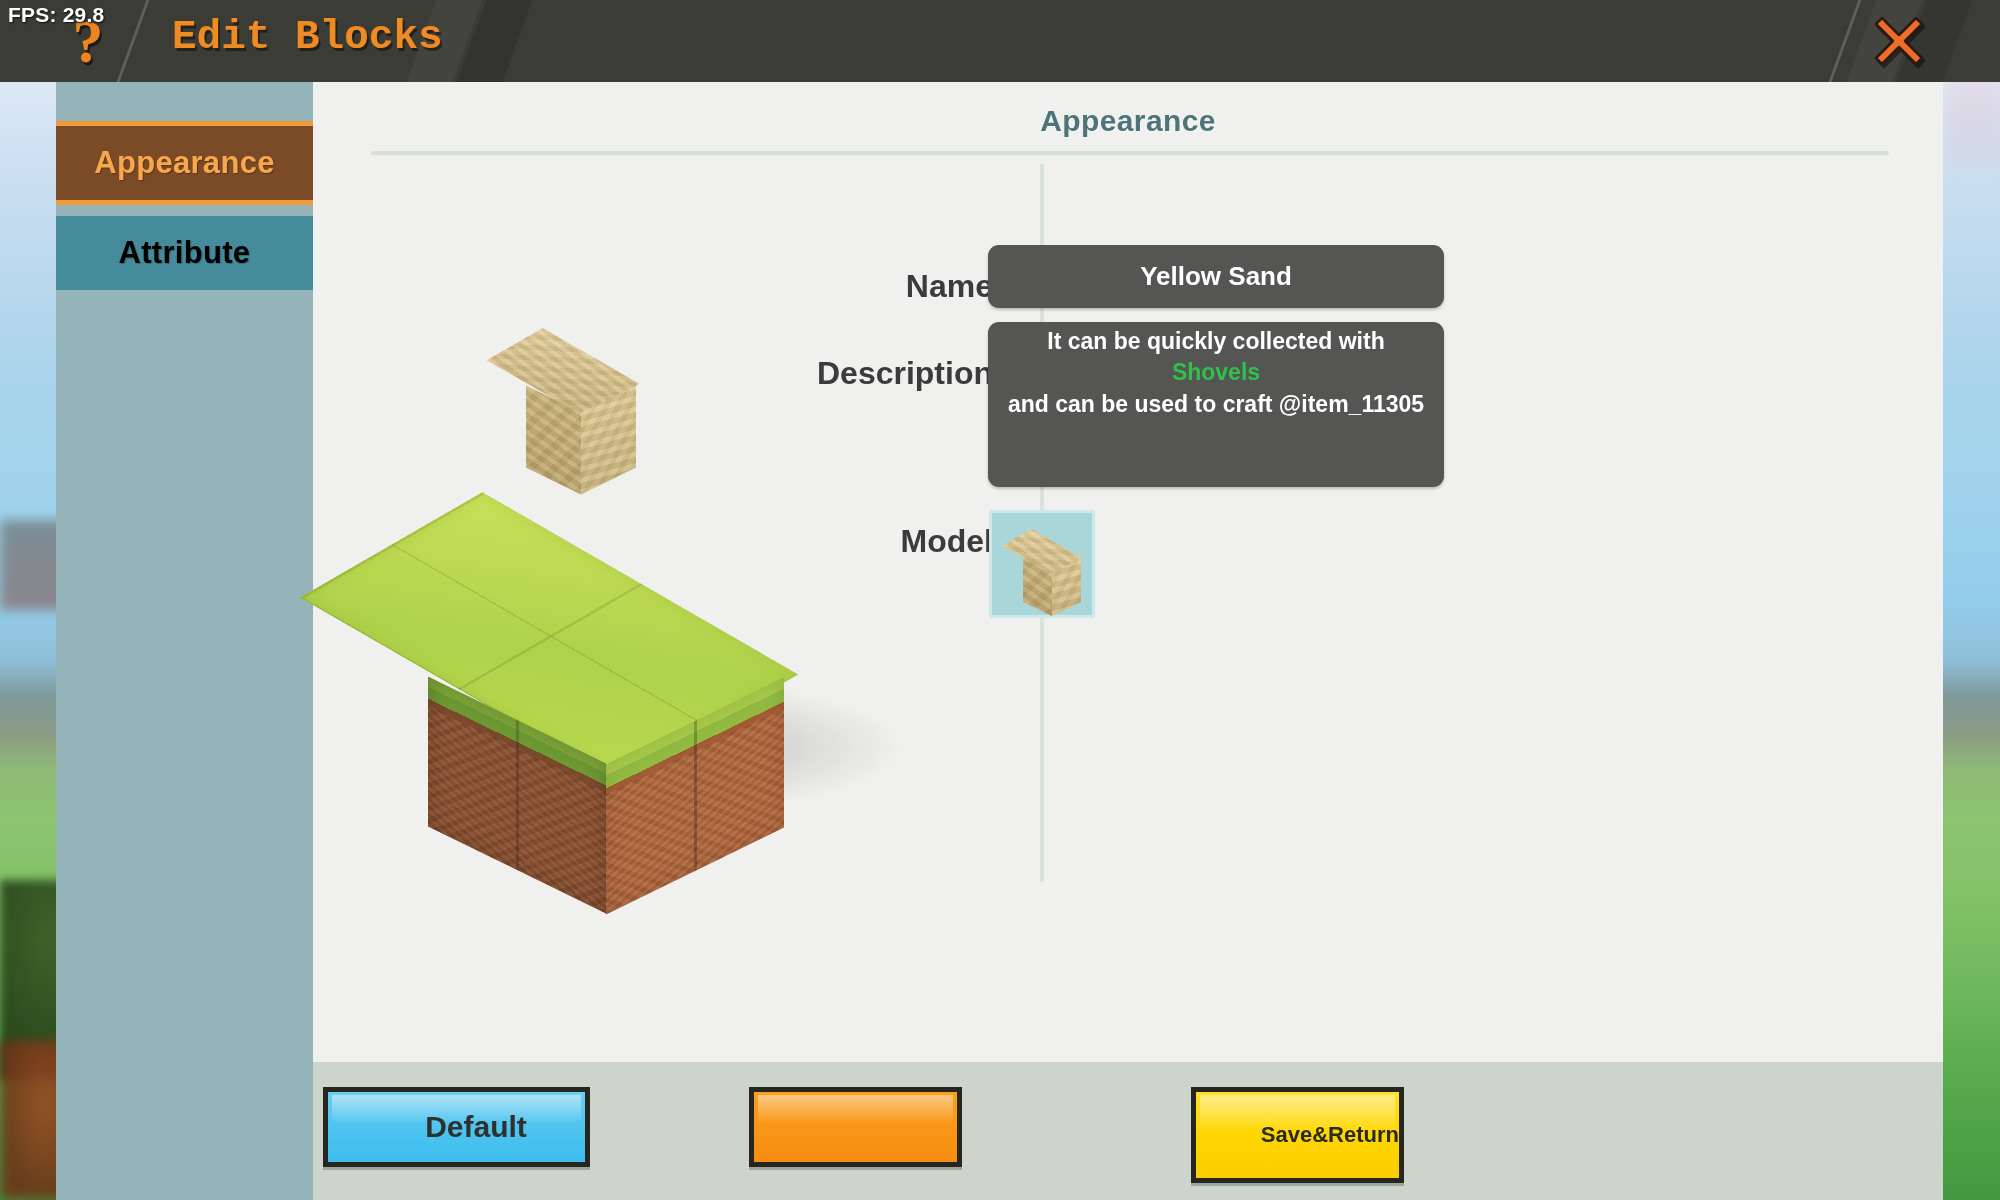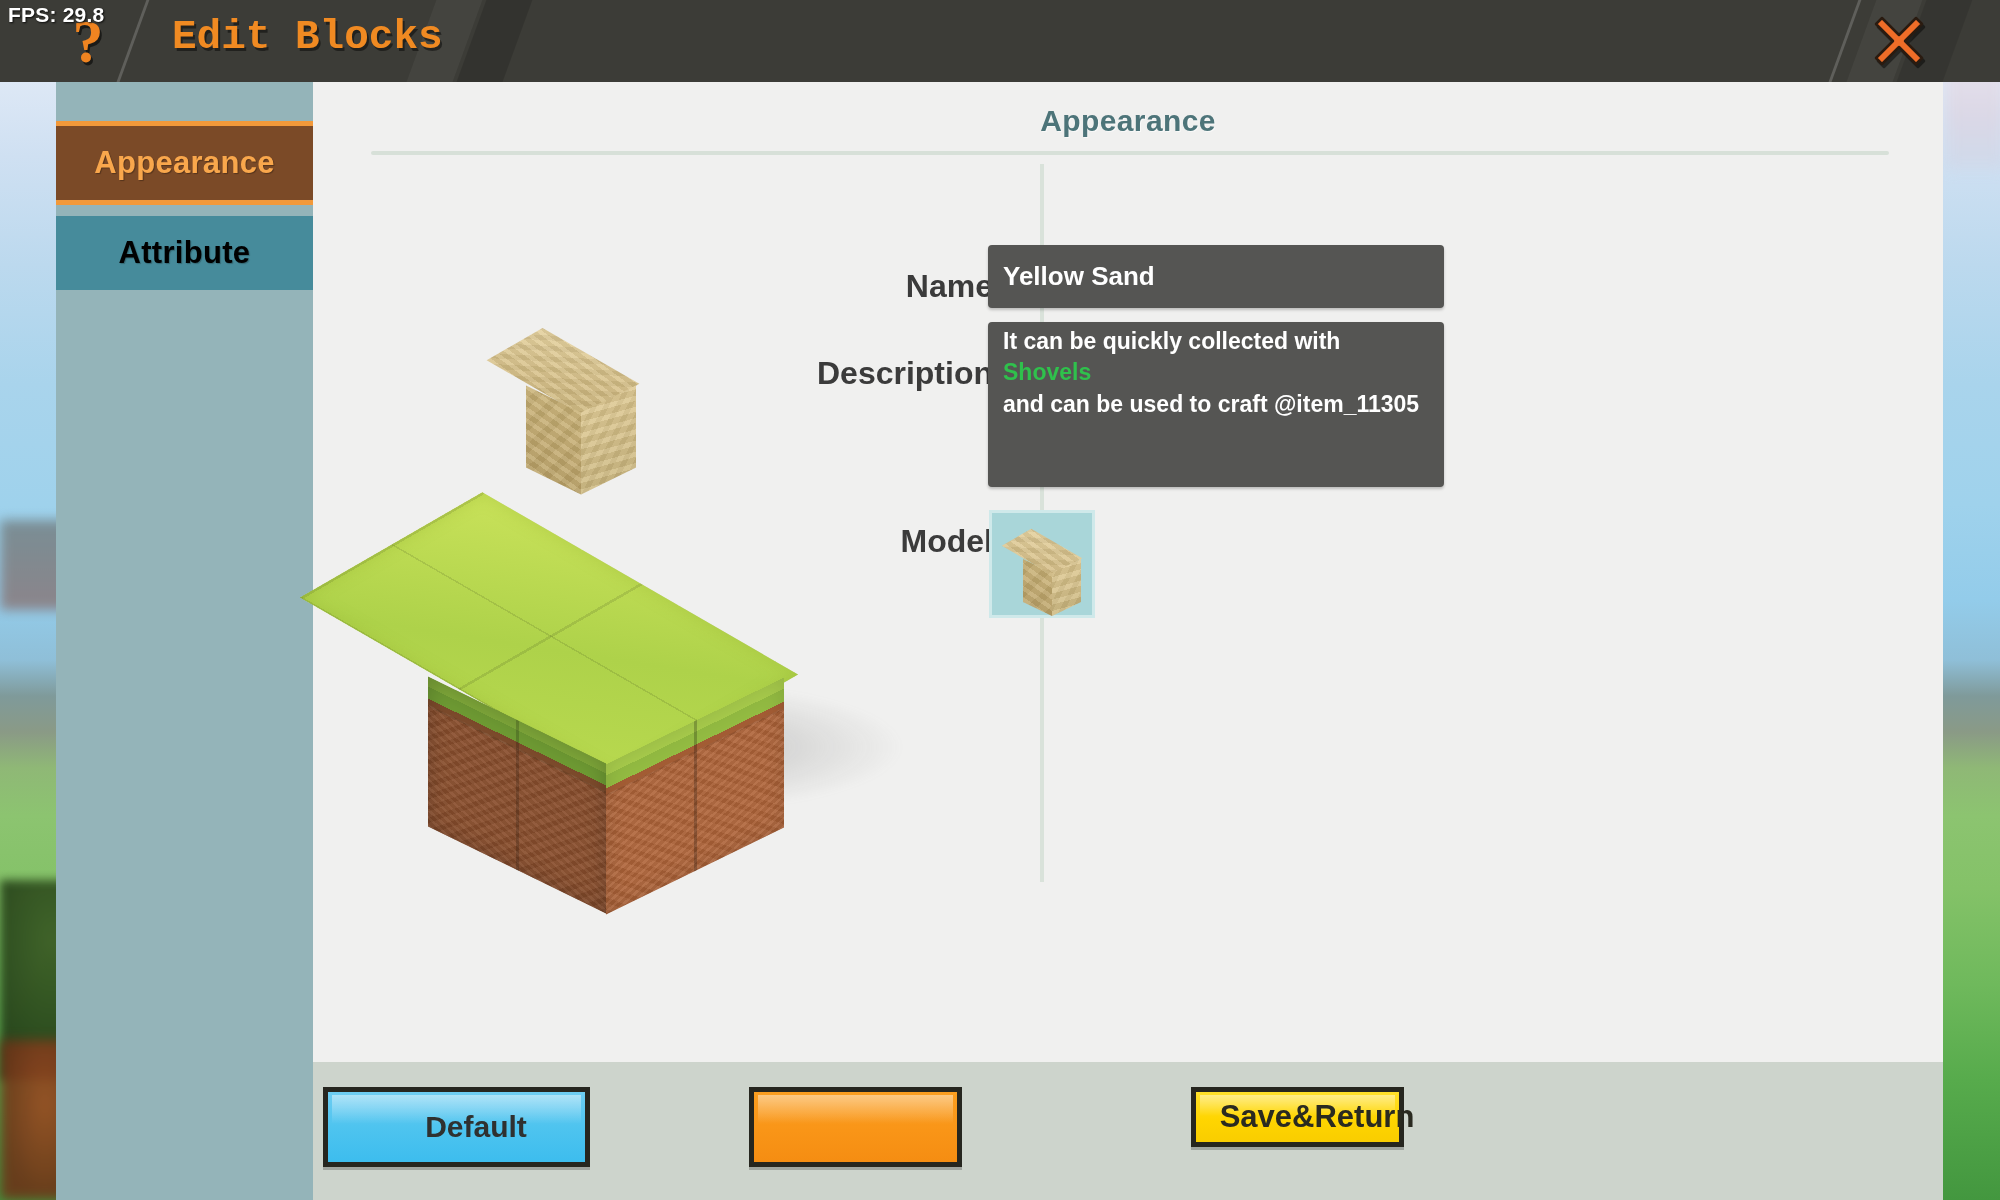--- a/index.html
+++ b/index.html
@@ -230,24 +230,25 @@
       repeating-linear-gradient(12deg, rgba(255,255,255,.10) 0 5px, rgba(0,0,0,.05) 5px 11px),
       repeating-linear-gradient(-55deg, rgba(0,0,0,.045) 0 6px, rgba(255,255,255,.05) 6px 13px);
   }
 
   
   .form-label{
     position:absolute; font-size:32px; font-weight:bold;
     color:#3b3b3b; text-align:right;
   }
   .field{
-    position:absolute; background:#555553; border-radius:4px;
+    position:absolute; background:#555553; border-radius:11px;
     box-shadow:0 2px 3px rgba(0,0,0,.22);
     color:#fff; font-size:26px; font-weight:bold;
     cursor:text;
+    text-align:center;
   }
   #name-label{ left:480px; top:186px; width:200px; }
   #name-field{
     left:675px; top:163px; width:456px; height:63px;
     padding:16px 15px;
   }
   #desc-label{ left:430px; top:273px; width:250px; }
   #desc-field{
     left:675px; top:240px; width:456px; height:165px;
     padding:4px 15px; line-height:1.36; font-size:23px;
@@ -303,23 +304,23 @@
     left:10px; width:267px; height:80px;
     background:linear-gradient(180deg,#6ecdf2,#4ec4ef 50%,#3dbdee);
     color:#2f3130; font-size:30px;
   }
   #btn-template{
     left:436px; width:213px; height:80px;
     background:linear-gradient(180deg,#fb9e20,#f99517 55%,#f58d12);
     color:#2a2a26; font-size:23px;
   }
   #btn-save{
-    left:878px; width:213px; height:60px;
+    left:878px; width:213px; height:96px;
     background:linear-gradient(180deg,#ffe02a,#ffd500 55%,#f9cd00);
-    color:#2a2a20; font-size:31px;
+    color:#2a2a20; font-size:22px;justify-content:flex-end;
   }
 </style>
 </head>
 <body>
 
 <div id="world">
   <div class="hill"></div>
   <div class="bush"></div>
   <div class="bush2"></div>
   <div class="cloud"></div>

